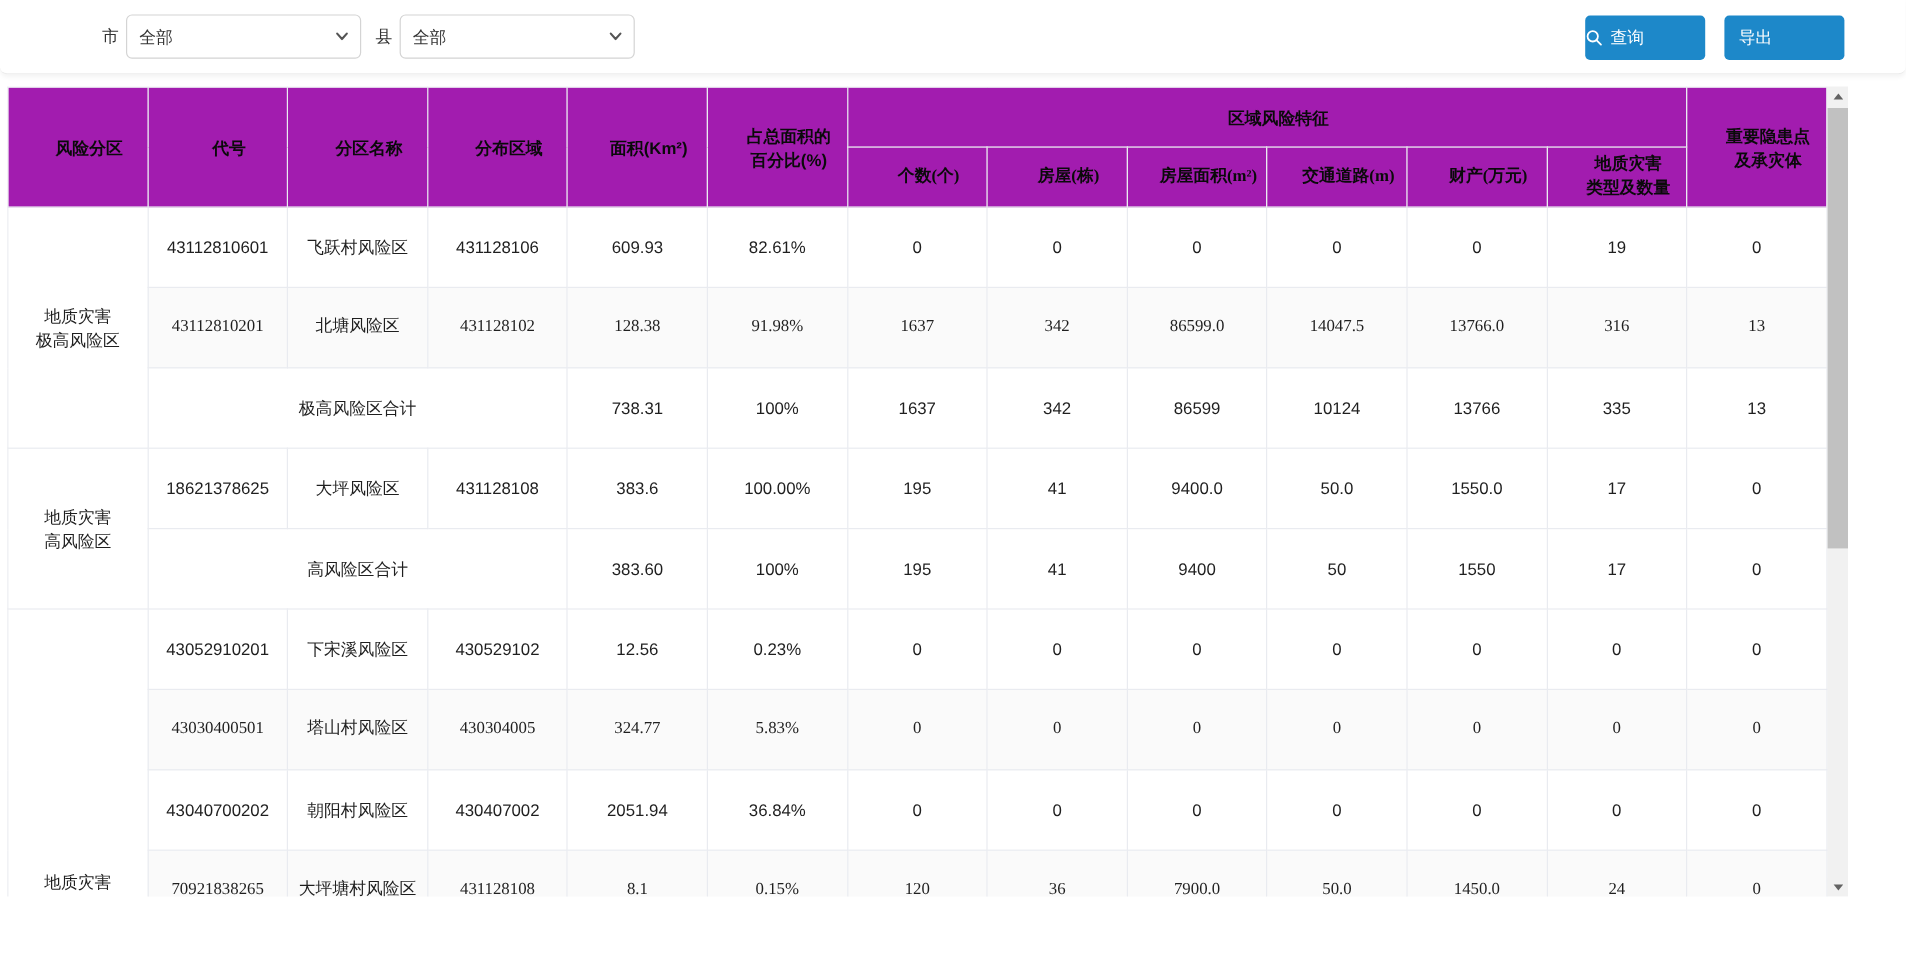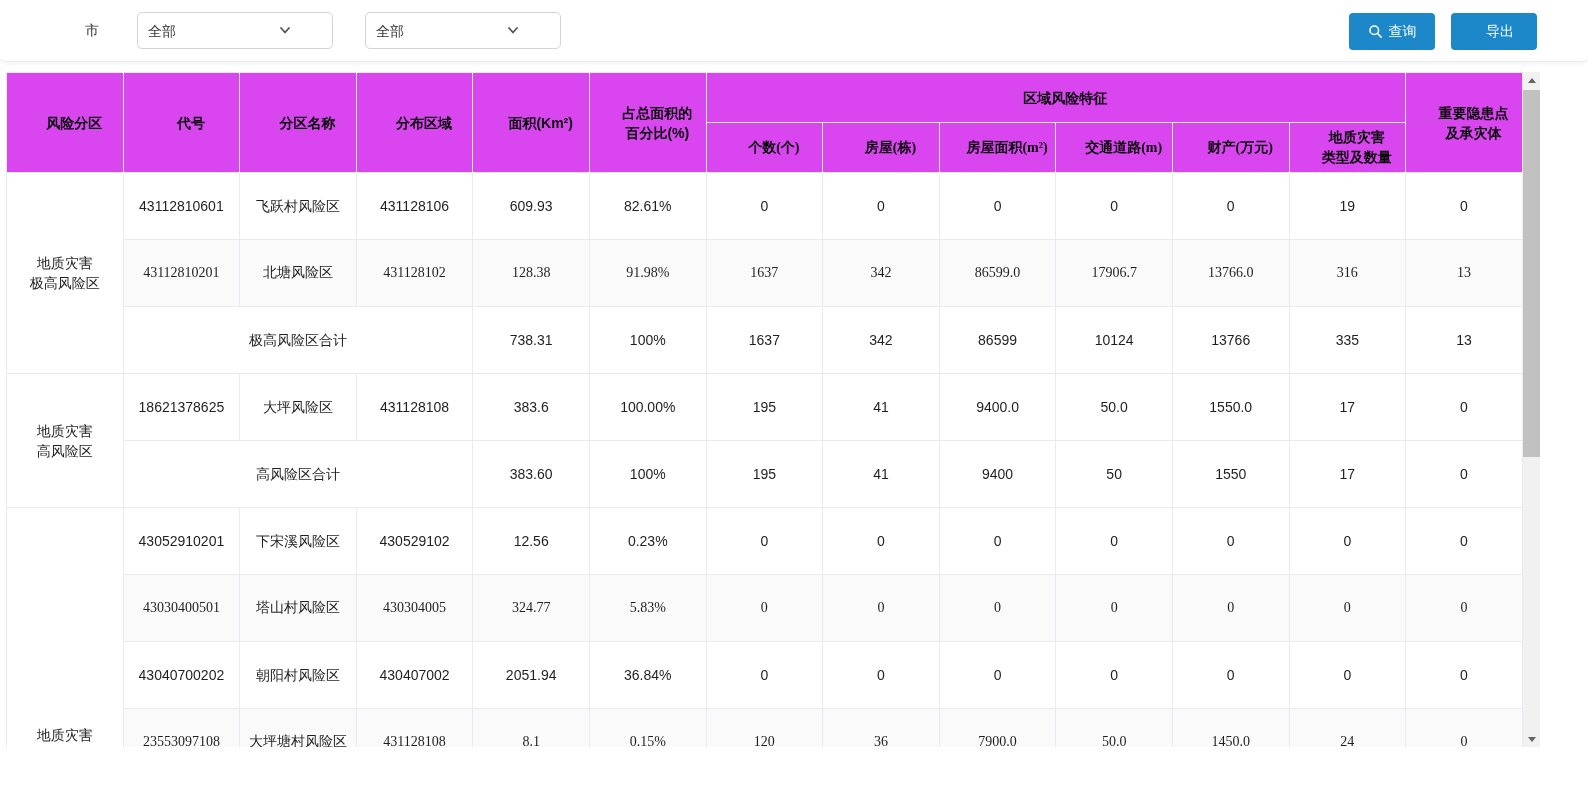--- a/index.html
+++ b/index.html
@@ -8,35 +8,35 @@
 
   
   .topbar { position:absolute; left:0; top:0; width:1588px; height:62px; background:#fff;
     border-bottom:1px solid #ececec; border-radius:0 0 6px 6px;
     box-shadow:0 2px 4px rgba(0,0,0,.05); display:flex; align-items:center; }
   .filter-label { font-size:14px; color:#333; margin-right:6px; }
   .lbl-city { margin-left:85px; }
   .select-wrap { position:relative; width:196px; height:37px; margin-right:12px; }
   .select-wrap select { width:100%; height:100%; appearance:none; -webkit-appearance:none;
     border:1px solid #d4d4d4; border-radius:5px; background:#fff; font-size:14px; color:#333;
-    padding:0 28px 0 10px; outline:none; font-family:inherit;margin-left:32px; }
+    padding:0 28px 0 10px; outline:none; font-family:inherit; }
   .chevron { position:absolute; right:9px; top:11px; pointer-events:none; width:14px; height:14px; }
   .btns { position:absolute; right:51px; top:13px; display:flex; gap:16px; }
-  .btn { width:86px; height:37px; border:none; border-radius:4px; color:#fff; font-size:14px;
-    display:flex; align-items:center; justify-content:center; gap:6px; cursor:pointer;
+  .btn { width:100px; height:37px; border:none; border-radius:4px; color:#fff; font-size:14px;
+    display:flex; align-items:center; gap:6px; cursor:pointer;
     font-family:inherit; }
 
   
   .table-panel { position:absolute; left:6px; top:72px; width:1534px; height:675px;
     background:#fff; overflow:hidden; display:flex; }
   table { border-collapse:collapse; table-layout:fixed; width:1516px; }
   col.c { width:116.6px; }
   th, td { border:1px solid #e9ebf0; text-align:center; vertical-align:middle;
     font-size:14px; line-height:20px; padding:2px; }
-  thead th { font-weight:bold; color:#0a0a0a; background:#d946ef;padding-left:21px; }
+  thead th { font-weight:bold; color:#0a0a0a; background:#a21caf;padding-left:21px; }
   tr.hdr1 { height:50px; } tr.hdr2 { height:50px;font-family:Liberation Serif, serif; }
   tbody tr { height:67px; background:#fff; }
   tbody tr.shaded { background:#fafafa;font-family:Liberation Serif, serif; }
   td.group-cell { background:#fff; }
   td.group-cell.label-bottom { vertical-align:bottom; padding-bottom:30px; }
   td.subtotal-label {}
 
   
   .vscroll { width:18px; height:675px; background:#f1f1f1; position:relative; flex:0 0 18px; }
   .sb-btn { position:absolute; left:0; width:18px; height:16px; background:#f1f1f1;
@@ -146,21 +146,21 @@
         </tr>
         <tr class="shaded">
           <td>43112810201</td>
           <td>北塘风险区</td>
           <td>431128102</td>
           <td>128.38</td>
           <td>91.98%</td>
           <td>1637</td>
           <td>342</td>
           <td>86599.0</td>
-          <td>17906.7</td>
+          <td>14047.5</td>
           <td>13766.0</td>
           <td>316</td>
           <td>13</td>
         </tr>
         <tr>
           <td colspan="3" class="subtotal-label">极高风险区合计</td>
           <td>738.31</td>
           <td>100%</td>
           <td>1637</td>
           <td>342</td>
@@ -234,21 +234,21 @@
           <td>36.84%</td>
           <td>0</td>
           <td>0</td>
           <td>0</td>
           <td>0</td>
           <td>0</td>
           <td>0</td>
           <td>0</td>
         </tr>
         <tr class="shaded">
-          <td>23553097108</td>
+          <td>70921838265</td>
           <td>大坪塘村风险区</td>
           <td>431128108</td>
           <td>8.1</td>
           <td>0.15%</td>
           <td>120</td>
           <td>36</td>
           <td>7900.0</td>
           <td>50.0</td>
           <td>1450.0</td>
           <td>24</td>

